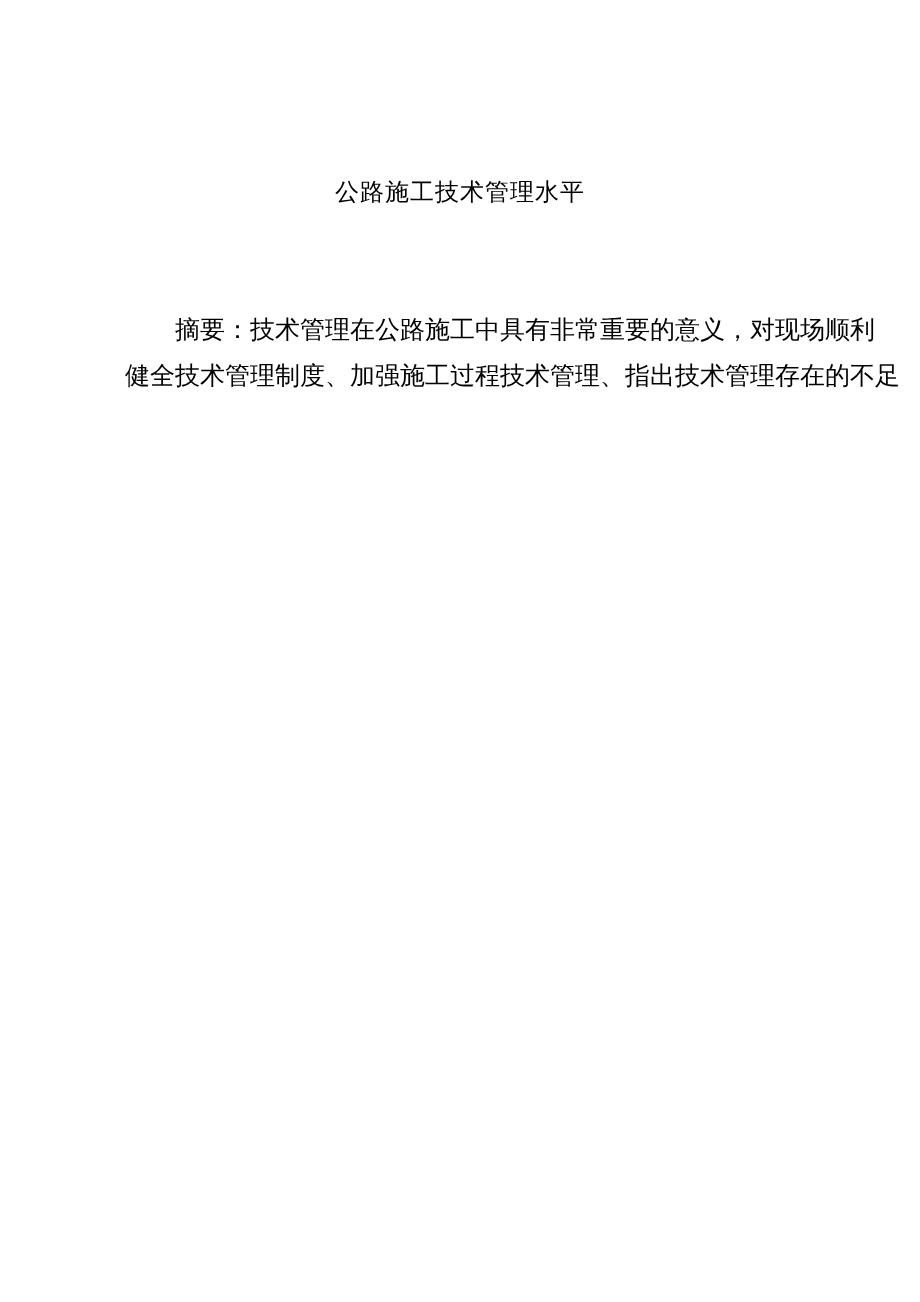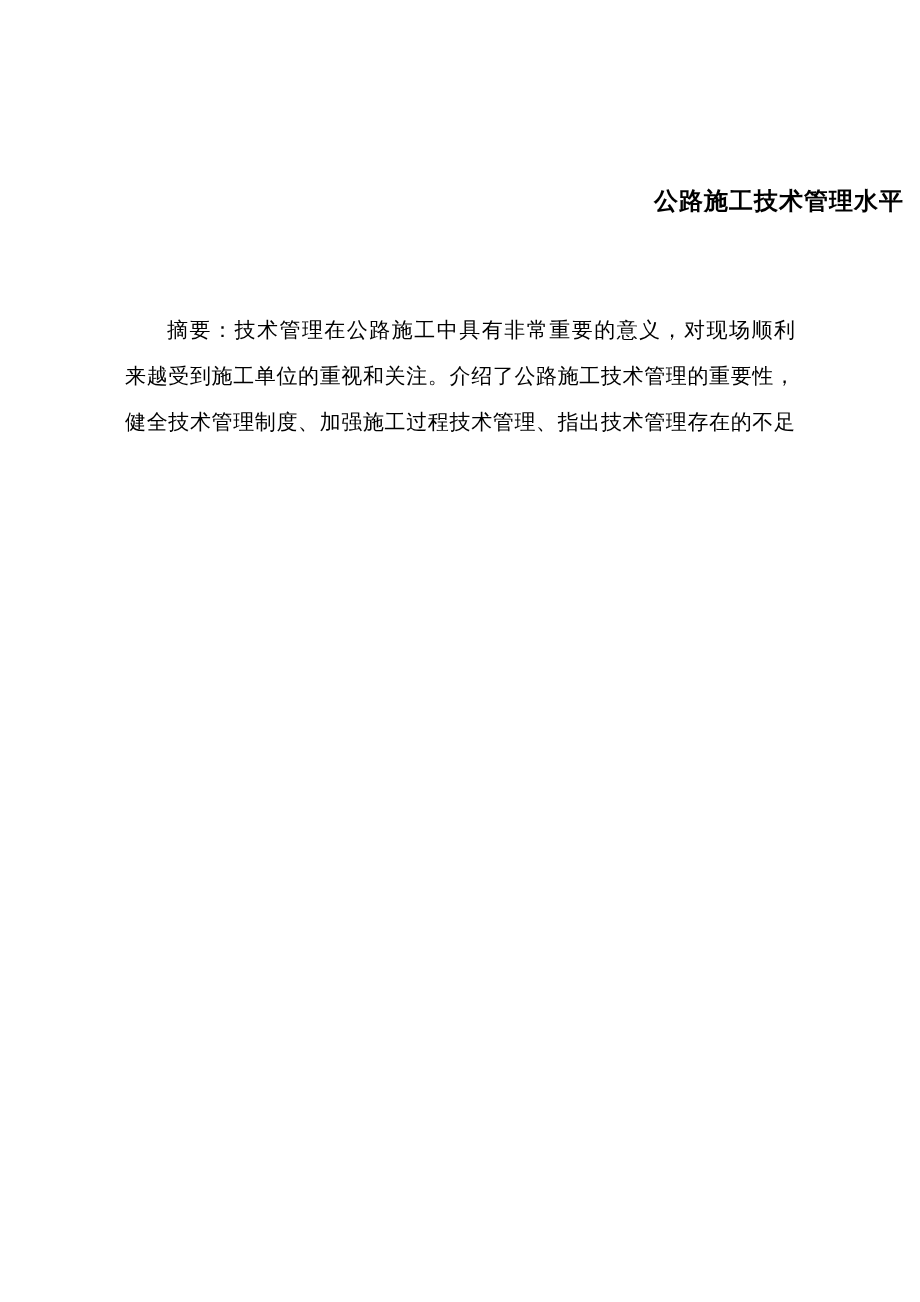--- a/index.html
+++ b/index.html
@@ -16,31 +16,31 @@
     font-family: "Liberation Serif", "DejaVu Serif", serif;
     overflow: hidden;
   }
   .doc-title {
     position: absolute;
     top: 168px;
     left: 0;
     right: 0;
     height: 34px;
     line-height: 34px;
-    margin: 16px;
-    text-align: right;
+    margin: 7px;
+    text-align: center;
     font-size: 24px;
-    font-weight: bold;
+    font-weight: normal;
     letter-spacing: 1px;
   }
   .text-block {
     position: absolute;
     left: 125px;
     width: 670px;
-    font-size: 21px;
+    font-size: 25px;
   }
   .line {
     height: 46px;
     line-height: 46px;
     white-space: nowrap;
   }
   .fill {
     text-align: justify;
     text-align-last: justify;
   }
@@ -54,20 +54,19 @@
 </style>
 </head>
 <body>
 
 <div class="page">
 
   <h1 class="doc-title">公路施工技术管理水平</h1>
 
   <div class="text-block abstract-block">
     <div class="line fill indent">摘要：技术管理在公路施工中具有非常重要的意义，对现场顺利</div>
-    <div class="line fill">来越受到施工单位的重视和关注。介绍了公路施工技术管理的重要性，</div>
     <div class="line fill">健全技术管理制度、加强施工过程技术管理、指出技术管理存在的不足</div>
   </div>
 
 
 
 
 </div>
 
 </body></html>

